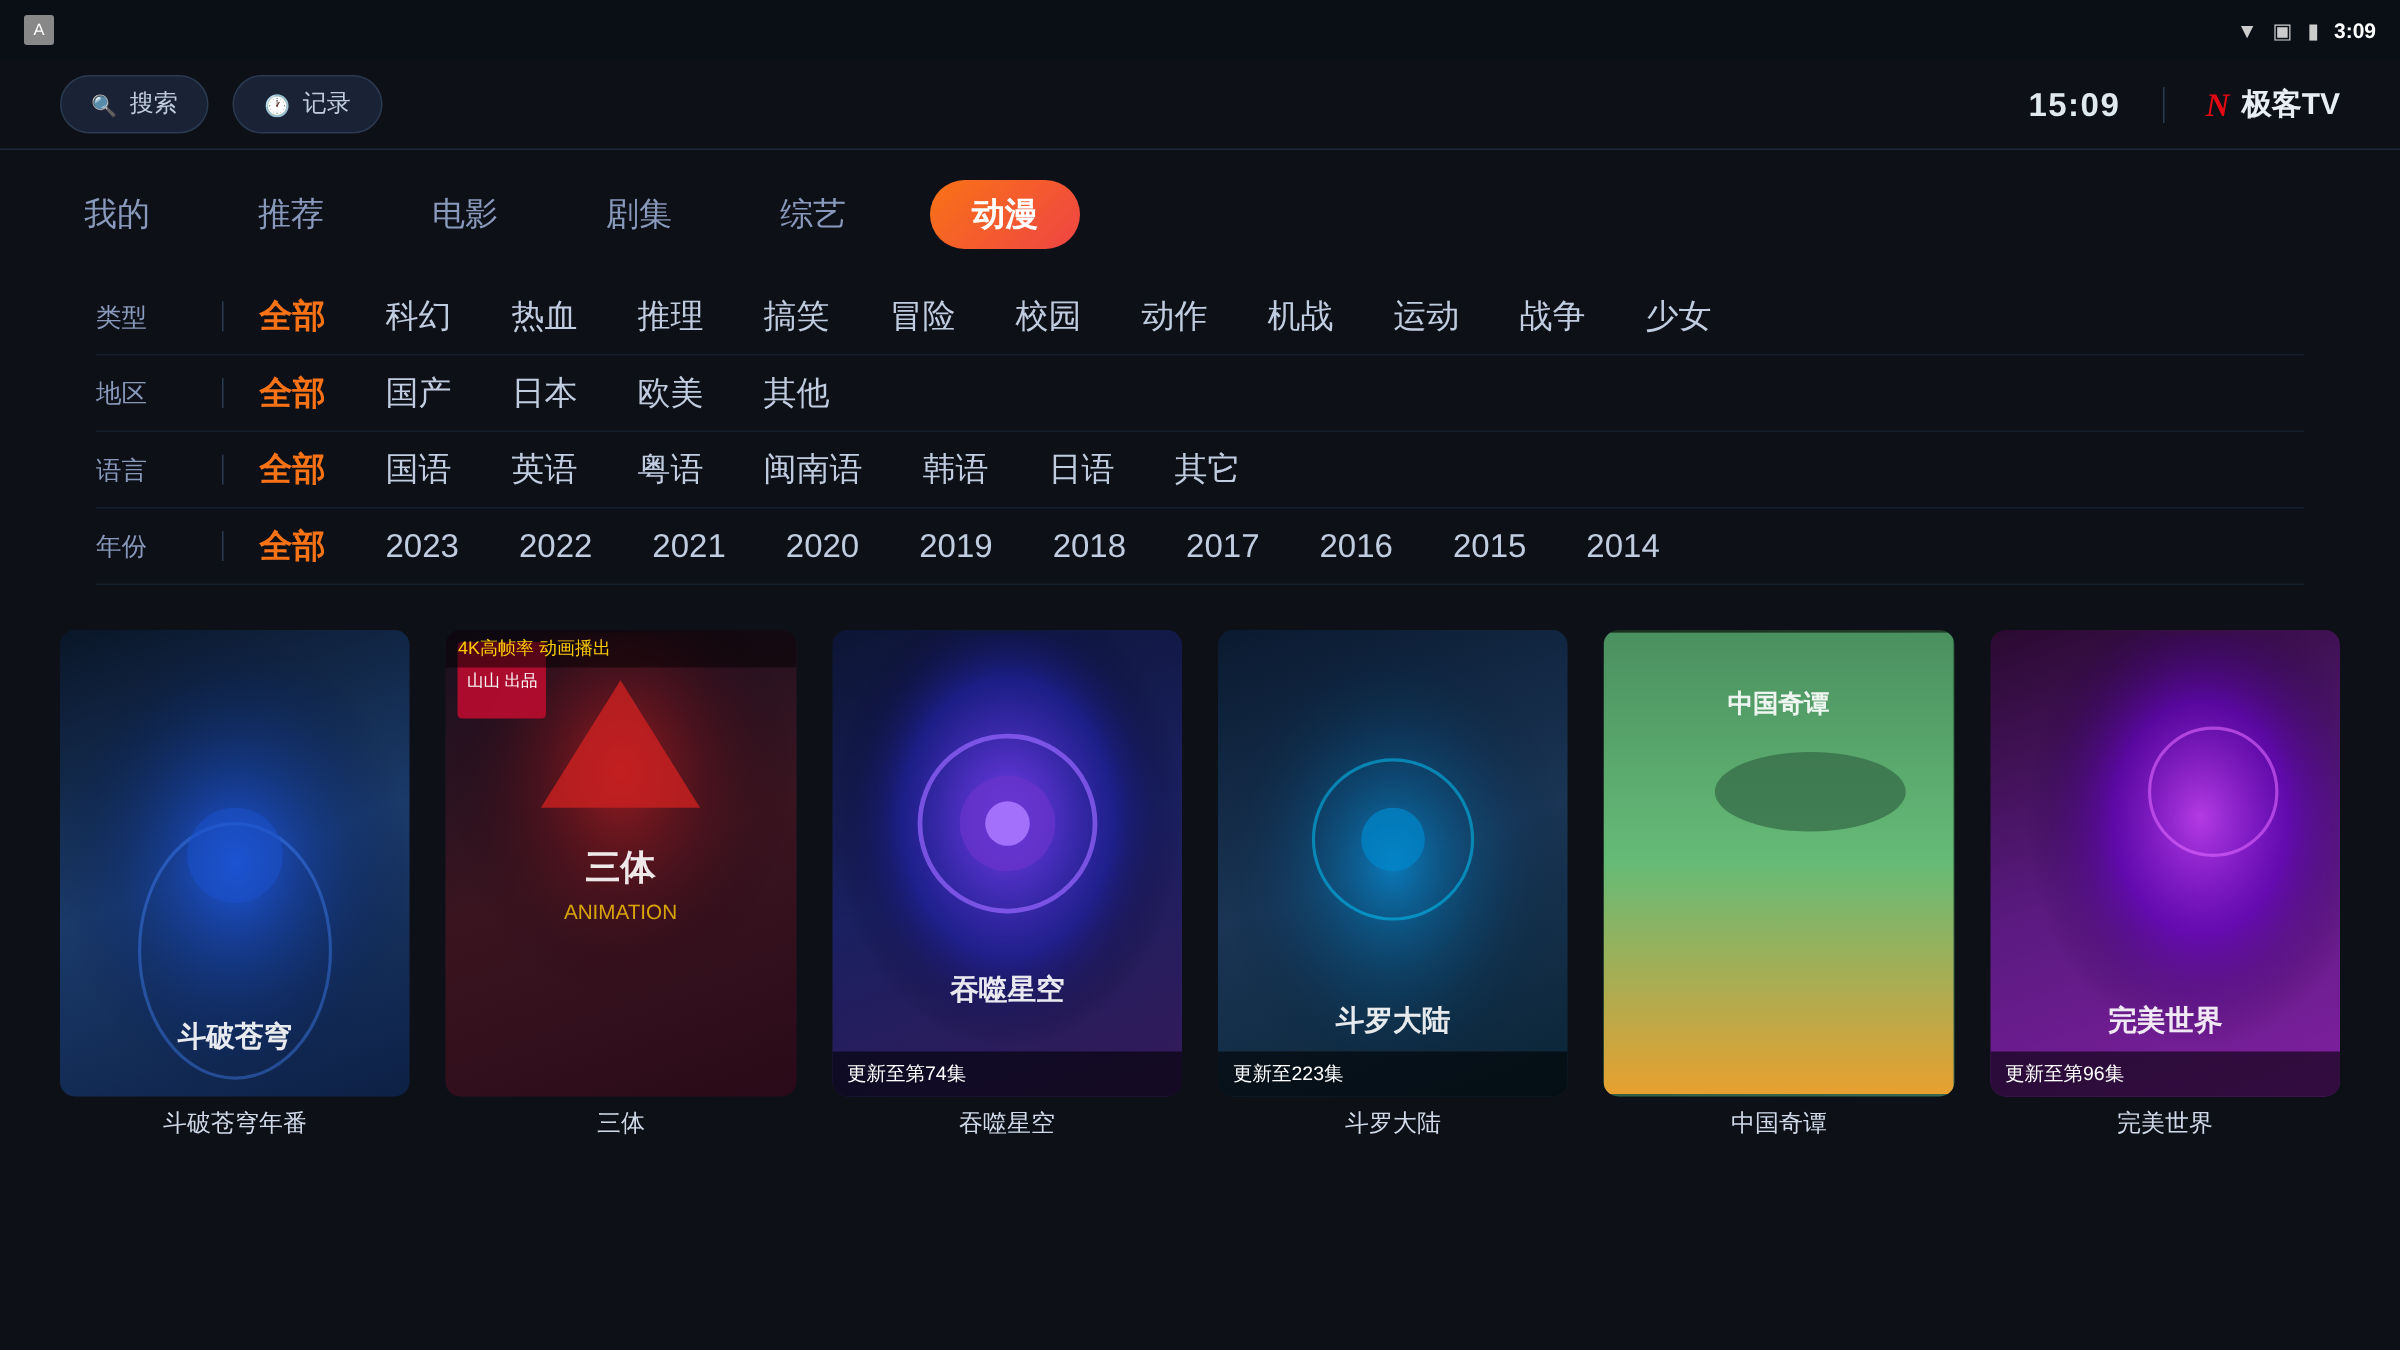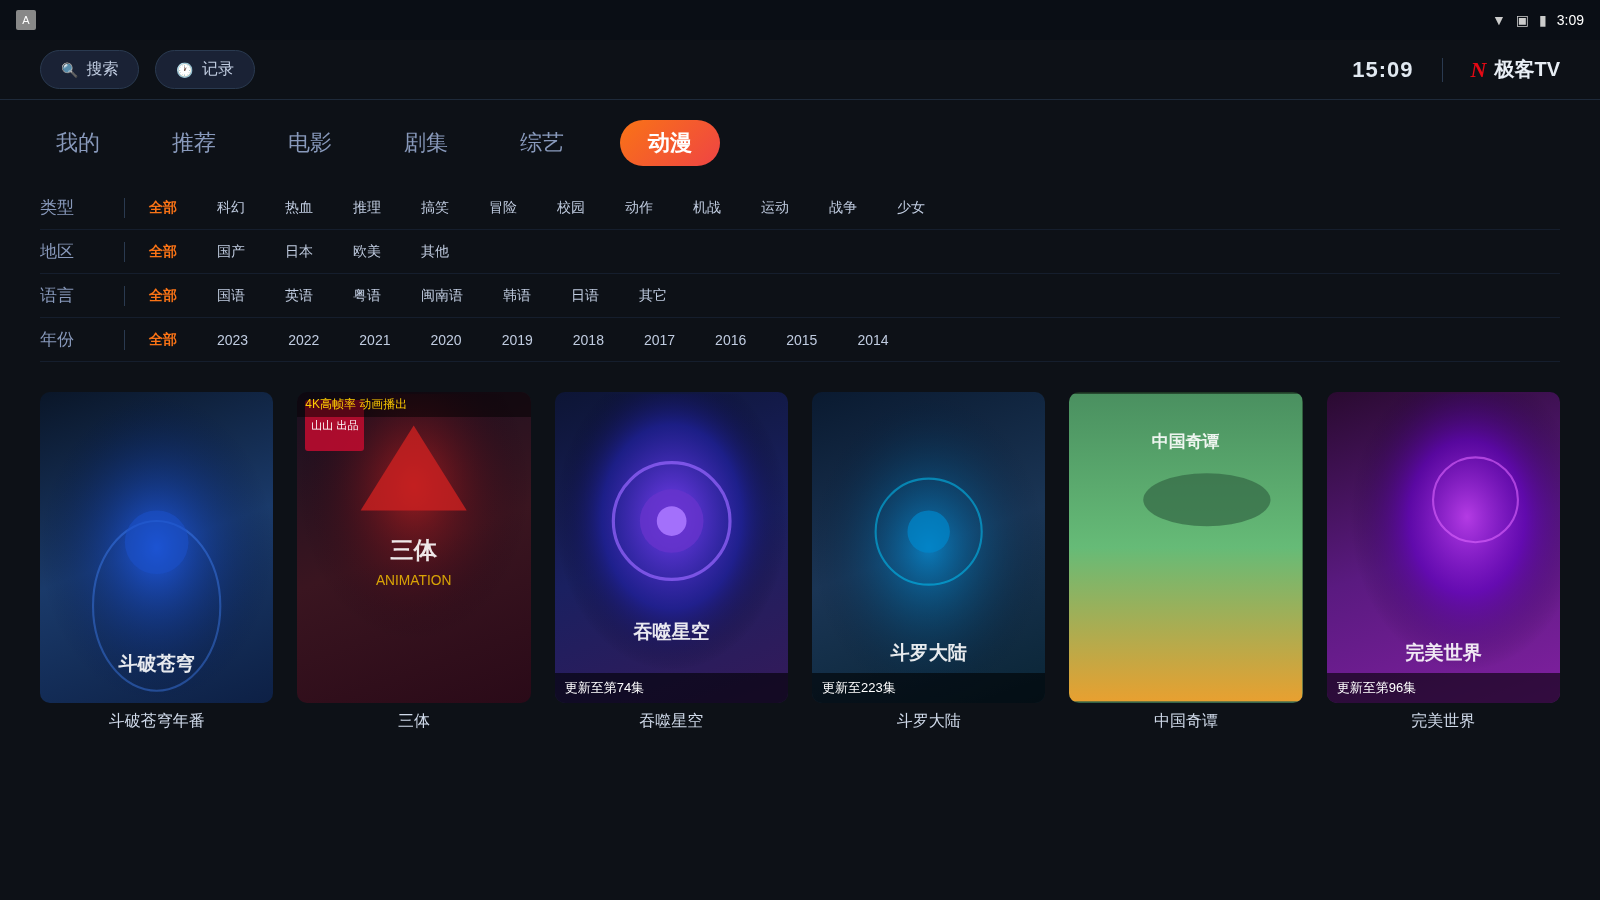--- a/index.html
+++ b/index.html
@@ -43,21 +43,21 @@
       align-items: center;
       gap: 10px;
       font-size: 14px;
       color: #ccc;
     }
     .wifi-icon, .signal-icon, .battery-icon {
       font-size: 14px;
     }
     .time-system {
       font-size: 14px;
-      font-weight: 400;
+      font-weight: 700;
       color: #fff;
     }
 
     
     .header {
       background: #0d1117;
       height: 60px;
       display: flex;
       align-items: center;
       justify-content: space-between;
@@ -133,21 +133,21 @@
     }
     .nav-tab.active {
       background: linear-gradient(135deg, #f97316, #ef4444);
       color: #fff;
       font-weight: 700;
       padding: 8px 28px;
     }
 
     
     .filters {
-      padding: 10px 40px;
+      padding: 10px 64px;
     }
     .filter-row {
       display: flex;
       align-items: center;
       padding: 10px 0;
       gap: 0;
       border-bottom: 1px solid #151e2d;
     }
     .filter-label {
       font-size: 17px;
@@ -162,21 +162,21 @@
       margin: 0 24px;
       flex-shrink: 0;
     }
     .filter-options {
       display: flex;
       align-items: center;
       gap: 40px;
       flex-wrap: wrap;
     }
     .filter-option {
-      font-size: 14px;
+      font-size: 22px;
       color: #c0cce0;
       cursor: pointer;
     }
     .filter-option.selected {
       color: #f97316;
       font-weight: 600;
     }
 
     
     .content-area {

